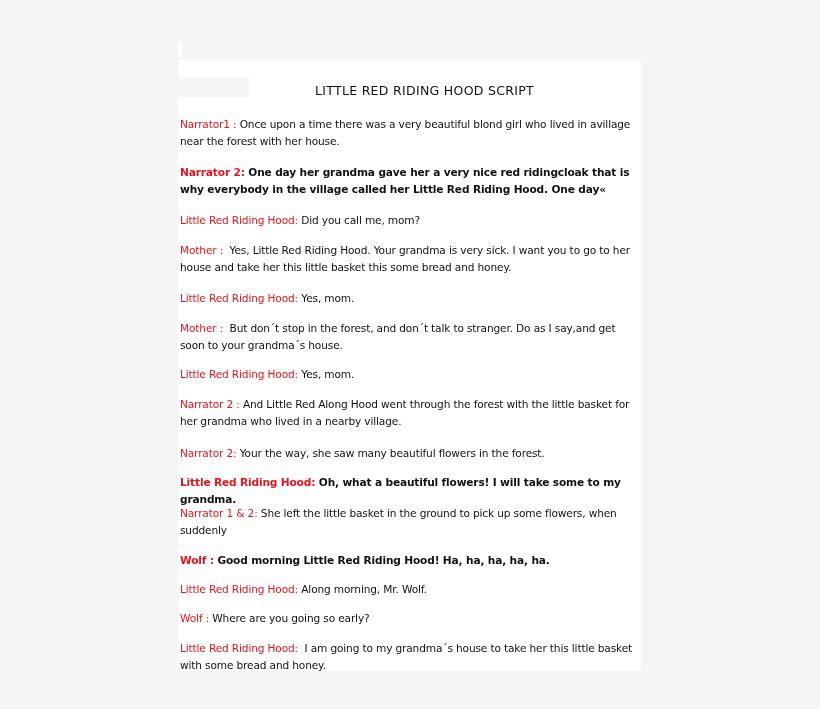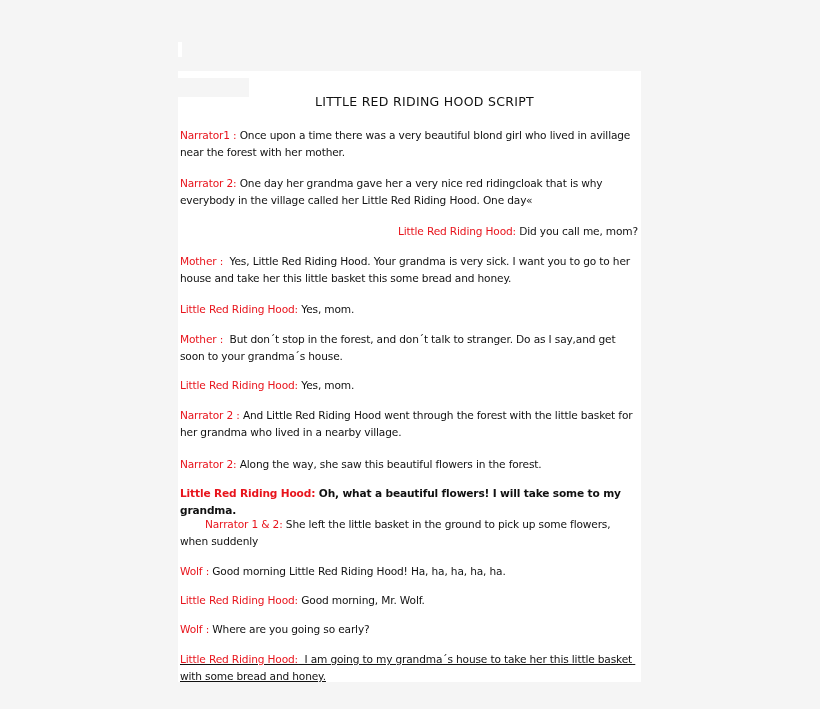--- a/index.html
+++ b/index.html
@@ -5,21 +5,21 @@
   html, body { margin: 0; padding: 0; }
   body {
     width: 820px; height: 709px;
     background: #f5f5f5;
     position: relative;
     overflow: hidden;
     font-family: "DejaVu Sans", sans-serif;
   }
   .page {
     position: absolute;
-    left: 178px; top: 71px;
+    left: 178px; top: 60px;
     width: 463px; height: 611px;
     background: #ffffff;
   }
   .notch-top {
     position: absolute; left: 178px; top: 42px;
     width: 4px; height: 15px; background: #ffffff;
   }
   .notch-left {
     position: absolute; left: 178px; top: 78px;
     width: 71px; height: 19px; background: #f5f5f5;
@@ -49,30 +49,30 @@
   }
   .speaker { color: #e8141c; }
 </style>
 </head>
 <body>
 
 <div class="notch-top"></div>
 <div class="page">
   <div class="title">LITTLE RED RIDING HOOD SCRIPT</div>
   <div class="lines" id="lines">
-      <div class="entry" style="top: 0px;"><span class="speaker" style="color: rgb(232, 20, 28); margin-top: 34px;">Narrator1 :</span><span style="white-space: pre-wrap;"> Once upon a time there was a very beautiful blond girl who lived in avillage near the forest with her mother.</span></div>
-      <div class="entry" style="top: 48px;"><span class="speaker" style="color: rgb(232, 20, 28);">Narrator 2:</span><span style="white-space: pre-wrap;"> One day her grandma gave her a very nice red ridingcloak that is why everybody in the village called her Little Red Riding Hood. One day«</span></div>
-      <div class="entry" style="top: 96px; text-align: right;"><span class="speaker" style="color: rgb(232, 20, 28);">Little Red Riding Hood:</span><span style="white-space: pre-wrap;"> Did you call me, mom?</span></div>
+      <div class="entry" style="top: 0px;"><span class="speaker" style="color: rgb(232, 20, 28); margin-top: 34px;">Narrator1 :</span><span style="white-space: pre-wrap;"> Once upon a time there was a very beautiful blond girl who lived in avillage near the forest with her house.</span></div>
+      <div class="entry" style="top: 48px; font-weight: bold;"><span class="speaker" style="color: rgb(232, 20, 28);">Narrator 2:</span><span style="white-space: pre-wrap;"> One day her grandma gave her a very nice red ridingcloak that is why everybody in the village called her Little Red Riding Hood. One day«</span></div>
+      <div class="entry" style="top: 96px;"><span class="speaker" style="color: rgb(232, 20, 28);">Little Red Riding Hood:</span><span style="white-space: pre-wrap;"> Did you call me, mom?</span></div>
       <div class="entry" style="top: 126px;"><span class="speaker" style="color: rgb(232, 20, 28);">Mother :</span><span style="white-space: pre-wrap;">  Yes, Little Red Riding Hood. Your grandma is very sick. I want you to go to her house and take her this little basket this some bread and honey.</span></div>
       <div class="entry" style="top: 174px;"><span class="speaker" style="color: rgb(232, 20, 28);">Little Red Riding Hood:</span><span style="white-space: pre-wrap;"> Yes, mom.</span></div>
       <div class="entry" style="top: 204px;"><span class="speaker" style="color: rgb(232, 20, 28);">Mother :</span><span style="white-space: pre-wrap;">  But don´t stop in the forest, and don´t talk to stranger. Do as I say,and get soon to your grandma´s house.</span></div>
       <div class="entry" style="top: 250px;"><span class="speaker" style="color: rgb(232, 20, 28);">Little Red Riding Hood:</span><span style="white-space: pre-wrap;"> Yes, mom.</span></div>
-      <div class="entry" style="top: 280px;"><span class="speaker" style="color: rgb(232, 20, 28);">Narrator 2 :</span><span style="white-space: pre-wrap;"> And Little Red Riding Hood went through the forest with the little basket for her grandma who lived in a nearby village.</span></div>
-      <div class="entry" style="top: 329px;"><span class="speaker" style="color: rgb(232, 20, 28);">Narrator 2:</span><span style="white-space: pre-wrap;"> Along the way, she saw this beautiful flowers in the forest.</span></div>
+      <div class="entry" style="top: 280px;"><span class="speaker" style="color: rgb(232, 20, 28);">Narrator 2 :</span><span style="white-space: pre-wrap;"> And Little Red Along Hood went through the forest with the little basket for her grandma who lived in a nearby village.</span></div>
+      <div class="entry" style="top: 329px;"><span class="speaker" style="color: rgb(232, 20, 28);">Narrator 2:</span><span style="white-space: pre-wrap;"> Your the way, she saw many beautiful flowers in the forest.</span></div>
       <div class="entry" style="top: 358px; font-weight: bold;"><span class="speaker" style="color: rgb(232, 20, 28);">Little Red Riding Hood:</span><span style="white-space: pre-wrap;"> Oh, what a beautiful flowers! I will take some to my grandma.</span></div>
-      <div class="entry" style="top: 389px;"><span class="speaker" style="color: rgb(232, 20, 28); margin-left: 25px;">Narrator 1 &amp; 2:</span><span style="white-space: pre-wrap;"> She left the little basket in the ground to pick up some flowers, when suddenly</span></div>
-      <div class="entry" style="top: 436px;"><span class="speaker" style="color: rgb(232, 20, 28);">Wolf :</span><span style="white-space: pre-wrap;"> Good morning Little Red Riding Hood! Ha, ha, ha, ha, ha.</span></div>
-      <div class="entry" style="top: 465px;"><span class="speaker" style="color: rgb(232, 20, 28);">Little Red Riding Hood:</span><span style="white-space: pre-wrap;"> Good morning, Mr. Wolf.</span></div>
+      <div class="entry" style="top: 389px;"><span class="speaker" style="color: rgb(232, 20, 28);">Narrator 1 &amp; 2:</span><span style="white-space: pre-wrap;"> She left the little basket in the ground to pick up some flowers, when suddenly</span></div>
+      <div class="entry" style="top: 436px; font-weight: bold;"><span class="speaker" style="color: rgb(232, 20, 28);">Wolf :</span><span style="white-space: pre-wrap;"> Good morning Little Red Riding Hood! Ha, ha, ha, ha, ha.</span></div>
+      <div class="entry" style="top: 465px;"><span class="speaker" style="color: rgb(232, 20, 28);">Little Red Riding Hood:</span><span style="white-space: pre-wrap;"> Along morning, Mr. Wolf.</span></div>
       <div class="entry" style="top: 494px;"><span class="speaker" style="color: rgb(232, 20, 28);">Wolf :</span><span style="white-space: pre-wrap; margin-top: 8px;"> Where are you going so early?</span></div>
-      <div class="entry" style="top: 524px; text-decoration: underline;"><span class="speaker" style="color: rgb(232, 20, 28);">Little Red Riding Hood:</span><span style="white-space: pre-wrap;">  I am going to my grandma´s house to take her this little basket with some bread and honey.</span></div>
+      <div class="entry" style="top: 524px;"><span class="speaker" style="color: rgb(232, 20, 28);">Little Red Riding Hood:</span><span style="white-space: pre-wrap;">  I am going to my grandma´s house to take her this little basket with some bread and honey.</span></div>
     </div>
 </div>
 <div class="notch-left"></div>
 
 </body></html>

